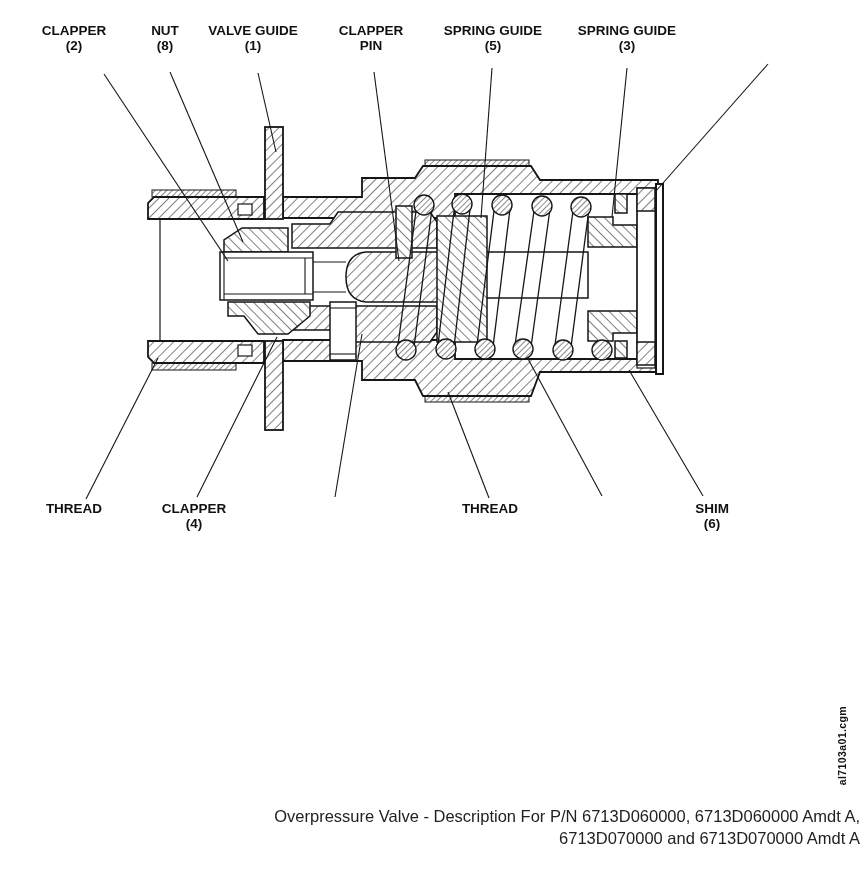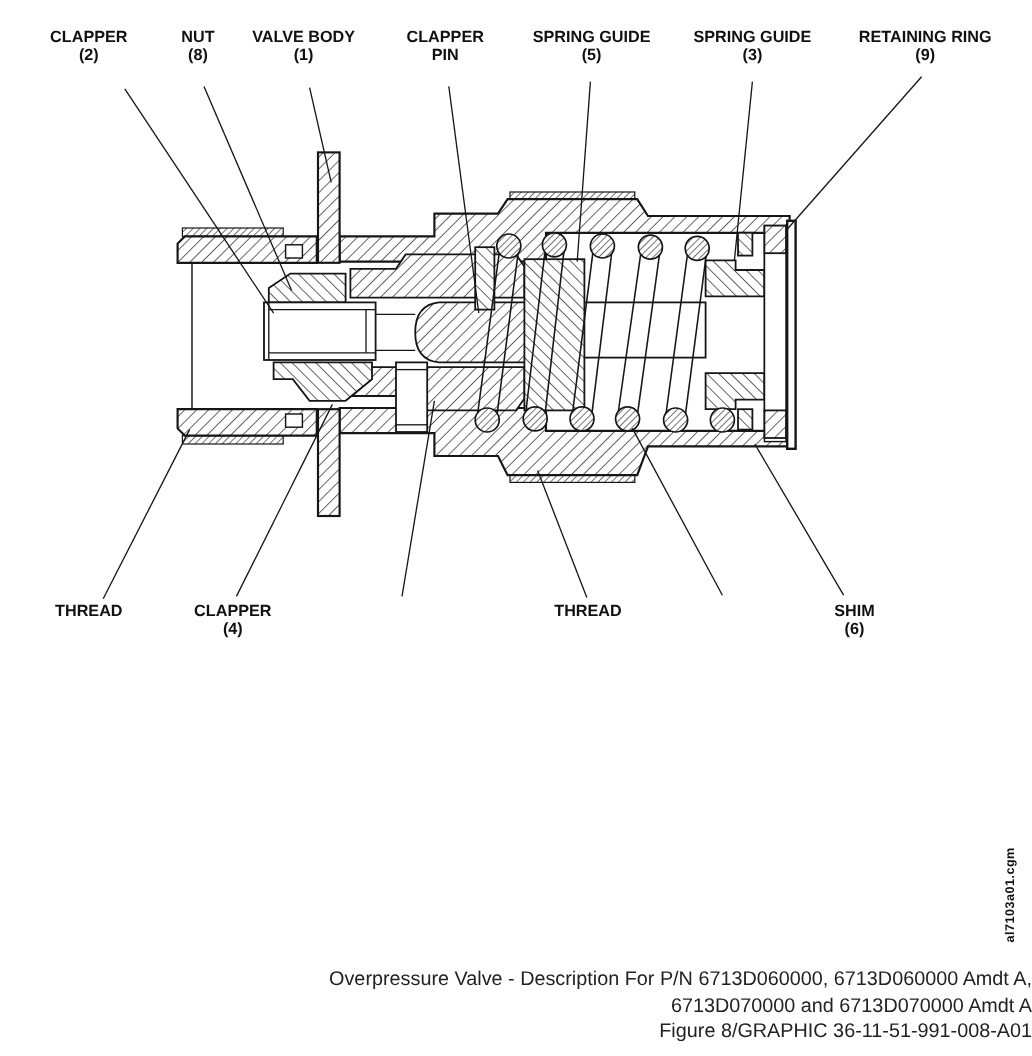--- a/index.html
+++ b/index.html
@@ -135,38 +135,34 @@
 
   <div class="callout" style="left:74px;top:23px">
     <div>CLAPPER</div>
     <div>(2)</div>
   </div>
   <div class="callout" style="left:165px;top:23px">
     <div>NUT</div>
     <div>(8)</div>
   </div>
   <div class="callout" style="left:253px;top:23px">
-    <div>VALVE BODY</div>
+    <div>VALVE GUIDE</div>
     <div>(1)</div>
   </div>
   <div class="callout" style="left:371px;top:23px">
     <div>CLAPPER</div>
     <div>PIN</div>
   </div>
   <div class="callout" style="left:493px;top:23px">
     <div>SPRING GUIDE</div>
     <div>(5)</div>
   </div>
   <div class="callout" style="left:627px;top:23px">
     <div>SPRING GUIDE</div>
     <div>(3)</div>
-  </div>
-  <div class="callout" style="left:771px;top:23px">
-    <div>RETAINING RING</div>
-    <div>(9)</div>
   </div>
 
   <div class="callout" style="left:74px;top:501px">
     <div>THREAD</div>
     <div></div>
   </div>
   <div class="callout" style="left:194px;top:501px">
     <div>CLAPPER</div>
     <div>(4)</div>
   </div>
@@ -175,18 +171,17 @@
     <div></div>
   </div>
   <div class="callout" style="left:712px;top:501px">
     <div>SHIM</div>
     <div>(6)</div>
   </div>
 
   <div class="caption">
     <div>Overpressure Valve - Description For P/N 6713D060000, 6713D060000 Amdt A,</div>
     <div>6713D070000 and 6713D070000 Amdt A</div>
-    <div>Figure 8/GRAPHIC 36-11-51-991-008-A01</div>
   </div>
 
   <div class="vfile">al7103a01.cgm</div>
 
 </div>
 
 </body></html>

